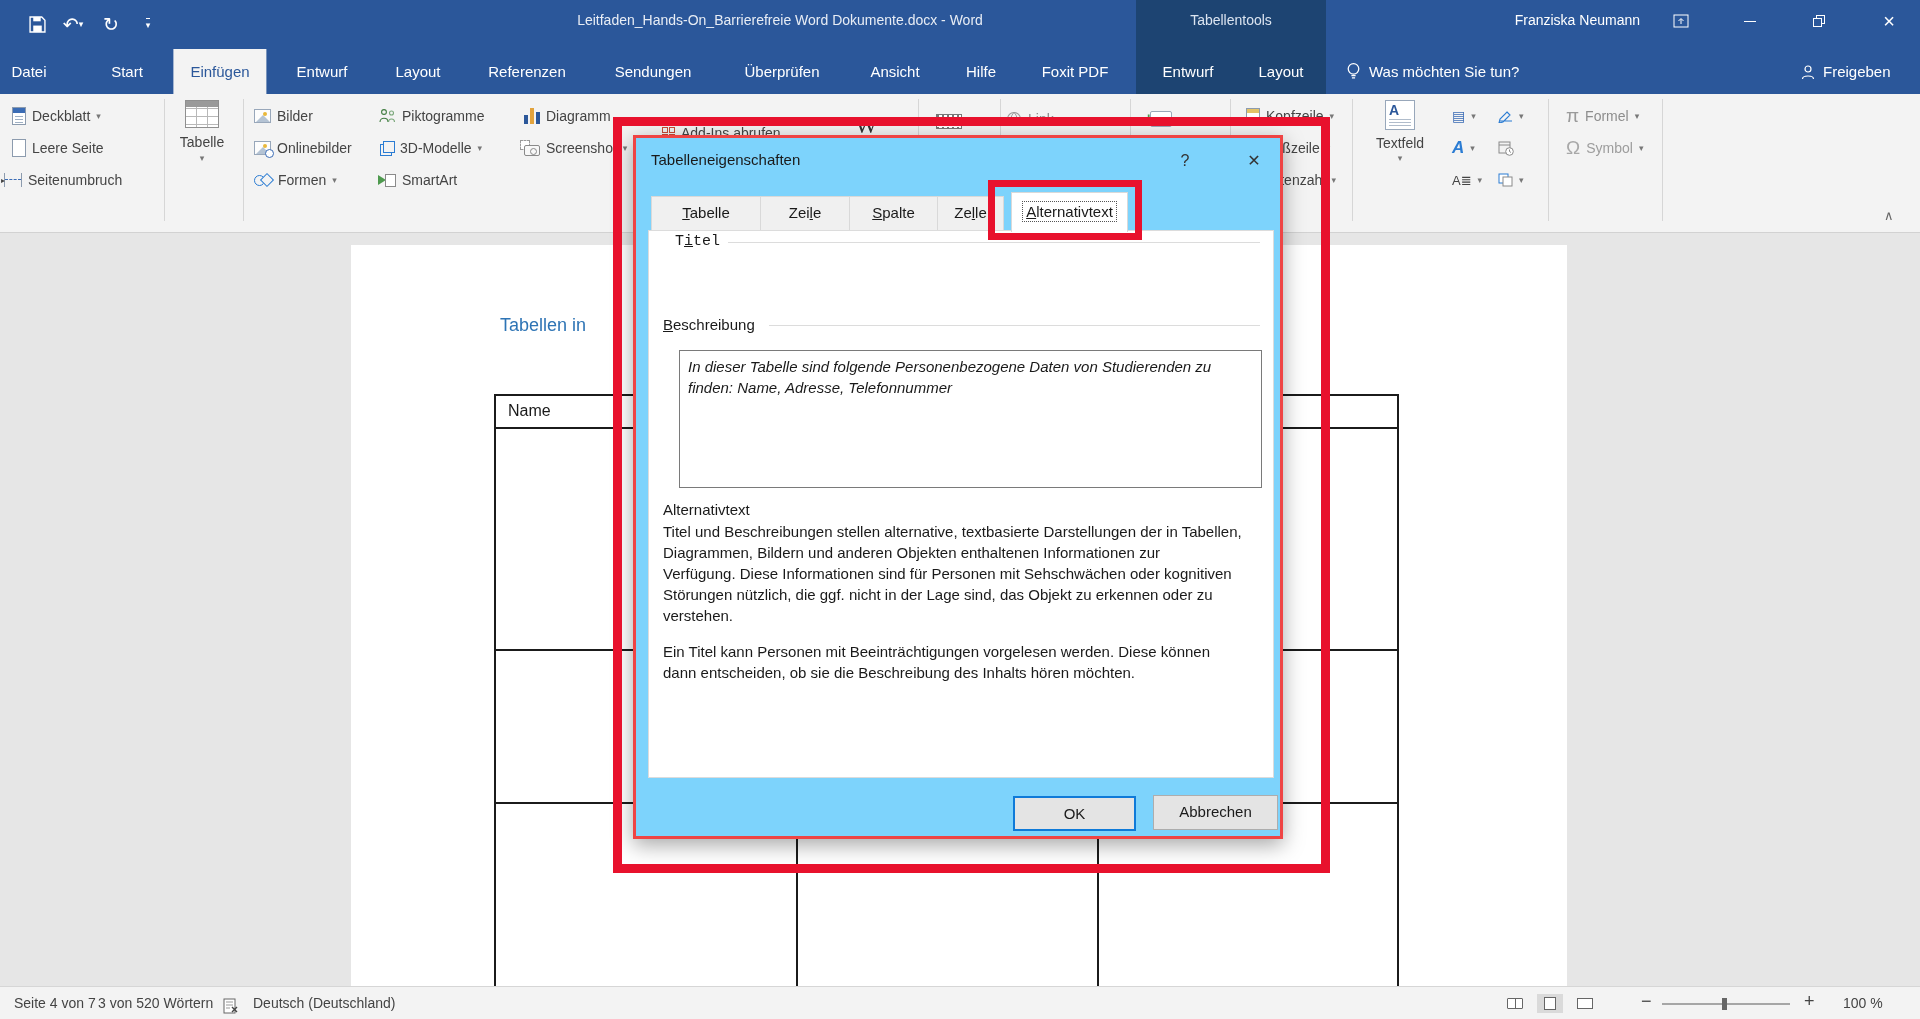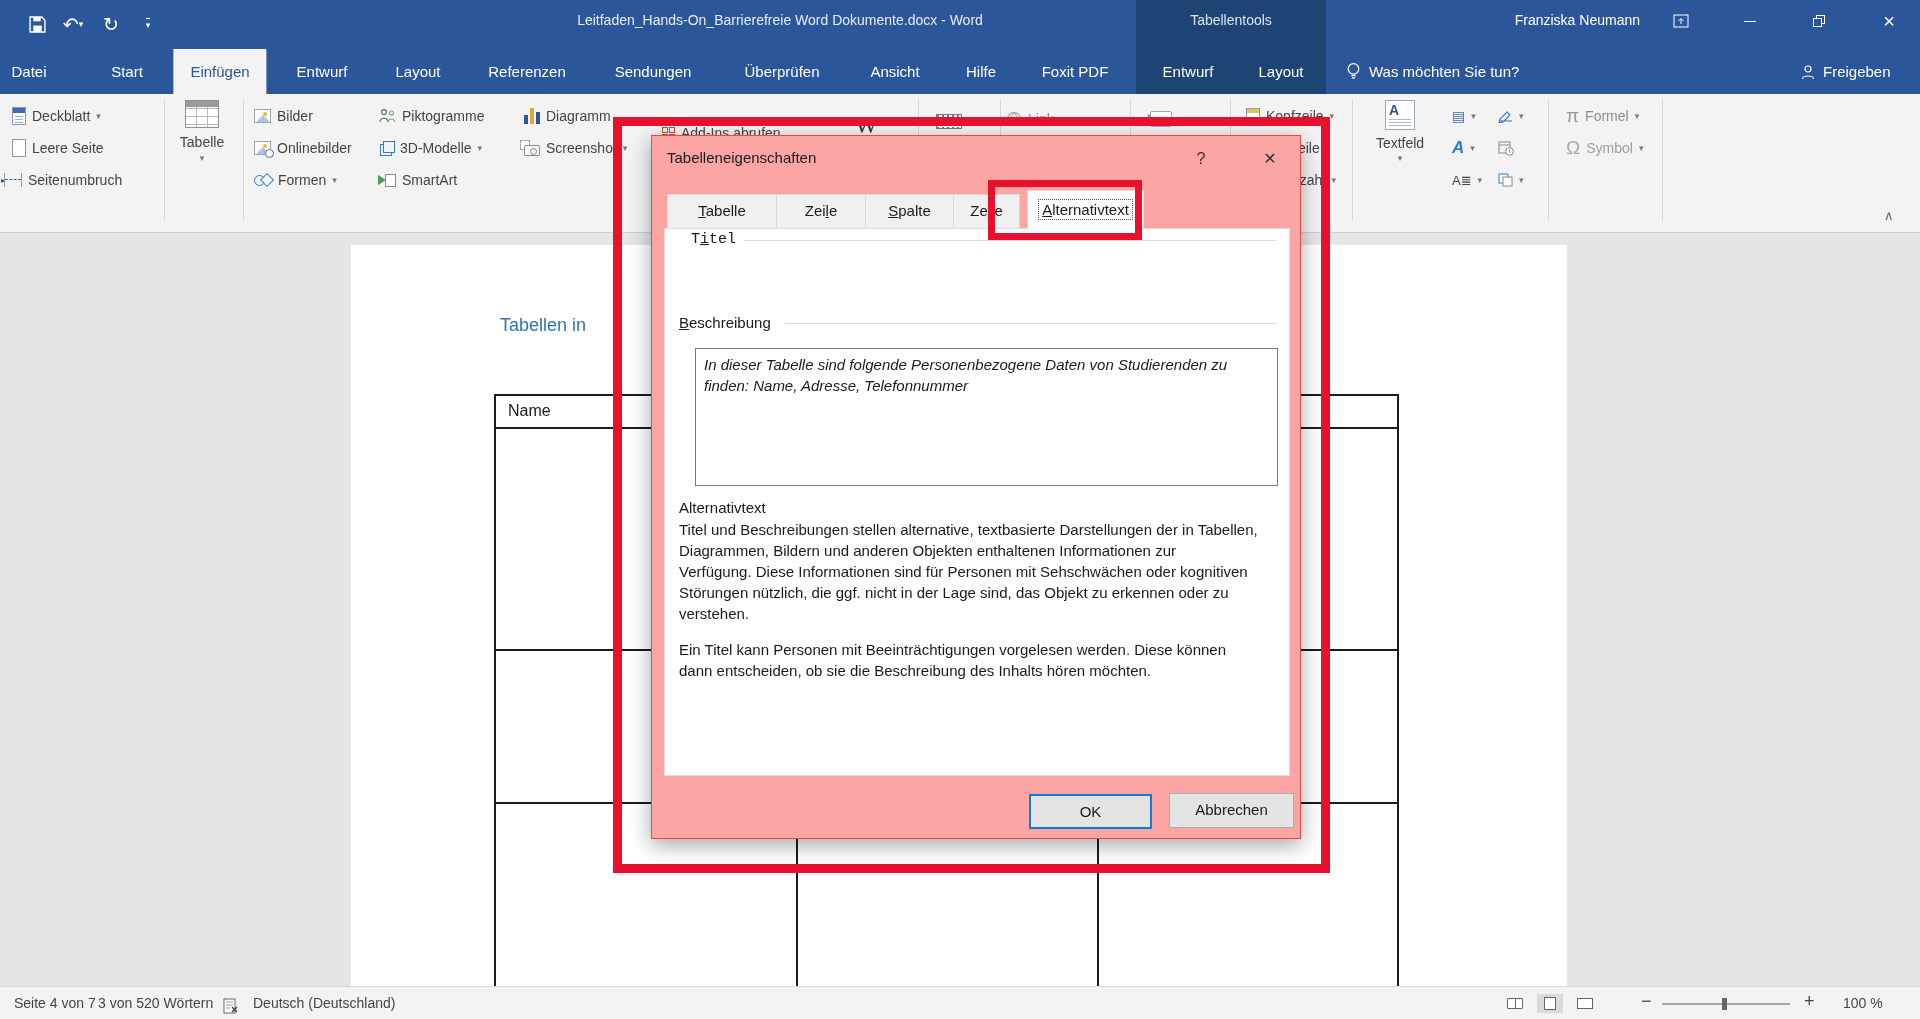--- a/index.html
+++ b/index.html
@@ -74,21 +74,21 @@
   .chev-up { position:absolute; left:1884px; top:114px; color:#666; font-size:13px; cursor:pointer; }
 
   
   .docarea { position:absolute; left:0; top:233px; width:1920px; height:753px; background:#e6e6e6; }
   .page { position:absolute; left:351px; top:12px; width:1216px; height:741px; background:#fff; }
   .doc-heading { position:absolute; left:500px; top:315px; color:#2e74b5; font-size:18px; white-space:nowrap; }
   .tline { position:absolute; background:#1b1b1b; }
   .doc-cell-text { position:absolute; left:508px; top:402px; font-size:16px; color:#1a1a1a; }
 
   
-  .dialog { position:absolute; left:651px; top:135px; width:650px; height:704px; background:#fca5a5; border:1px solid #ef4444; box-shadow:0 6px 20px rgba(0,0,0,.35); z-index:10; }
+  .dialog { position:absolute; left:633px; top:135px; width:650px; height:704px; background:#7dd3fc; border:3px solid #ef4444; box-shadow:0 6px 20px rgba(0,0,0,.35); z-index:10; }
   .dlg-title { position:absolute; left:15px; top:13px; font-size:15px; color:#1a1a1a; }
   .dlg-sys { position:absolute; top:10px; width:34px; height:26px; text-align:center; line-height:26px; font-size:16px; color:#333; cursor:pointer; }
   .dlg-tab { position:absolute; top:58px; height:34px; background:#f0f0f0; border:1px solid #d9d9d9; border-bottom:none; text-align:center; font-size:15px; color:#1a1a1a; line-height:32px; cursor:pointer; }
   .dlg-tab.sel { top:54px; height:40px; background:#fff; line-height:38px; z-index:3; }
   .dlg-tab.sel .foc { outline:1px dotted #555; padding:1px 3px; }
   .tabpage { position:absolute; left:12px; top:92px; width:626px; height:548px; background:#fff; border:1px solid #dcdcdc; z-index:2; }
   .fld-label { position:absolute; font-size:15px; color:#1a1a1a; background:#fff; padding-right:8px; z-index:2; white-space:nowrap; }
   .fld-rule { position:absolute; height:1px; background:#dcdcdc; }
   .dlg-input { position:absolute; left:30px; width:583px; background:#fff; border:1px solid #7a7a7a; font-size:15px; color:#1a1a1a; padding:5px 8px; font-family:"Liberation Sans", sans-serif; }
   .dlg-text { position:absolute; left:14px; font-size:15px; color:#1a1a1a; line-height:21px; white-space:pre-line; width:605px; }

